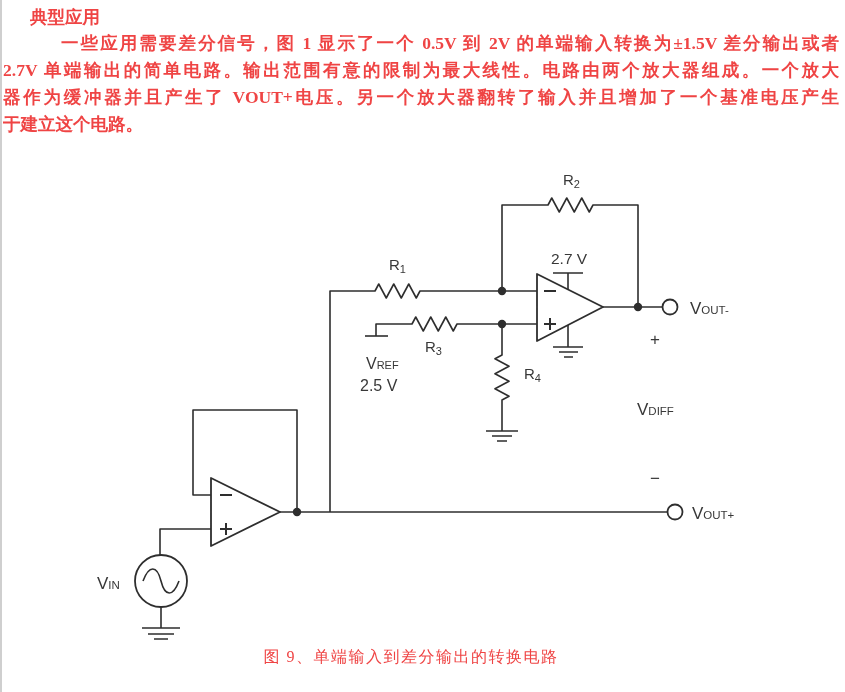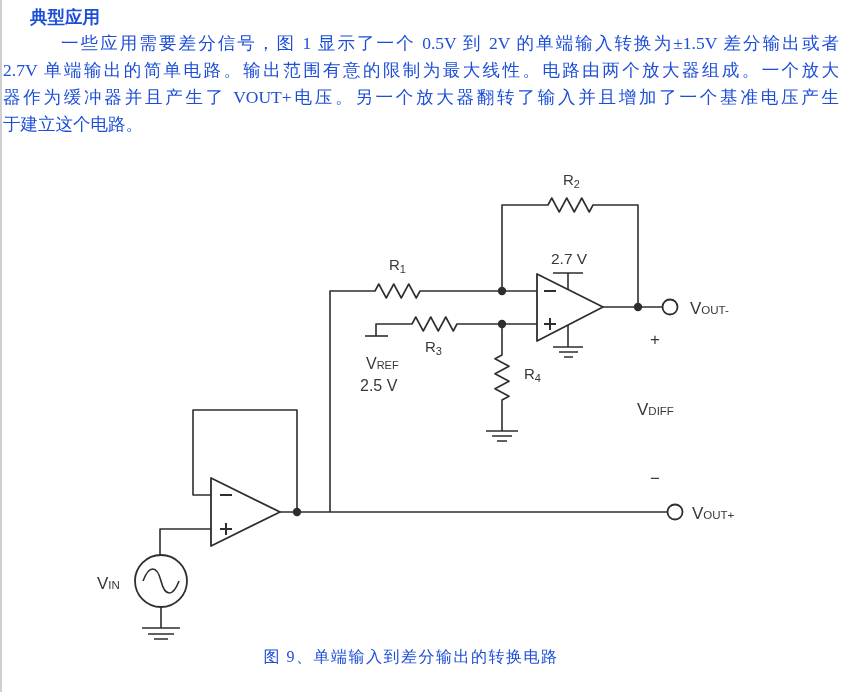--- a/index.html
+++ b/index.html
@@ -1,20 +1,20 @@
 <!DOCTYPE html>
 <html><head>
 <meta charset="utf-8">
 <style>
   html,body{margin:0;padding:0;background:#fff;}
   .page{position:relative;width:845px;height:692px;background:#ffffff;overflow:hidden;
-        font-family:"Liberation Serif","DejaVu Serif",serif;color:#1d4ed8;}
+        font-family:"Liberation Serif","DejaVu Serif",serif;color:#ef4444;}
   .scan-edge{position:absolute;left:0;top:0;width:2px;height:692px;background:#cfcfcf;}
   .heading{position:absolute;left:30px;top:5px;font-size:17.5px;font-weight:bold;white-space:nowrap;}
-  .paragraph{position:absolute;left:3px;top:30px;width:836px;font-size:17.5px;font-weight:normal;line-height:27px;}
+  .paragraph{position:absolute;left:3px;top:30px;width:836px;font-size:17.5px;font-weight:bold;line-height:27px;}
   .para-line{text-align:justify;text-align-last:justify;}
   .para-line.first{text-indent:58px;}
   .para-line.last{text-align-last:left;}
   .caption{position:absolute;left:0;top:647px;width:822px;text-align:center;
            font-size:16px;letter-spacing:1.5px;}
   .schematic-svg{position:absolute;left:0;top:0;}
   .schematic-svg text{font-family:"Liberation Sans","DejaVu Sans",sans-serif;fill:#383838;}
   .wire{stroke:#2e2e2e;stroke-width:1.6;fill:none;stroke-linejoin:round;stroke-linecap:butt;}
   .part{stroke:#2e2e2e;stroke-width:1.8;fill:#ffffff;stroke-linejoin:round;}
   .sign{stroke:#2e2e2e;stroke-width:2;fill:none;stroke-linecap:butt;}

